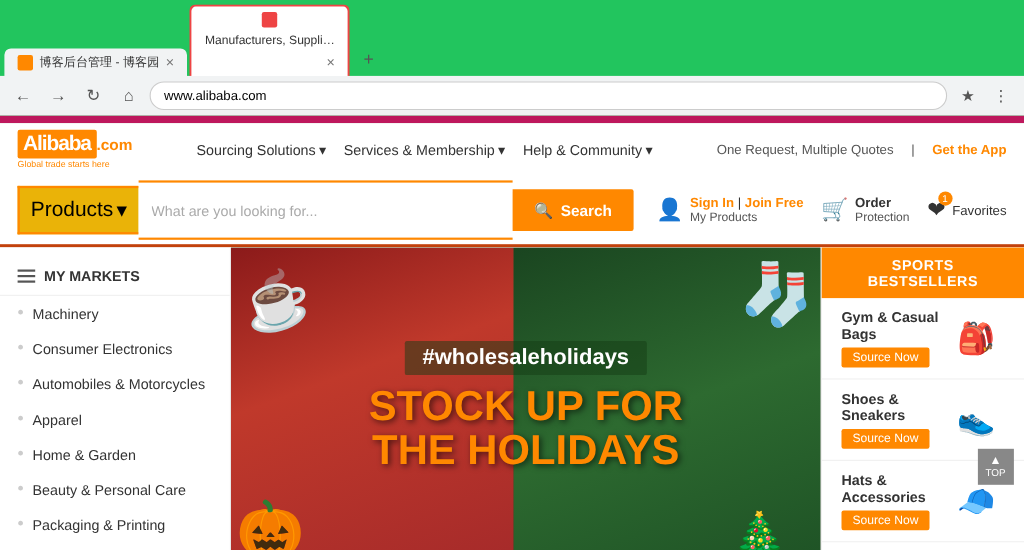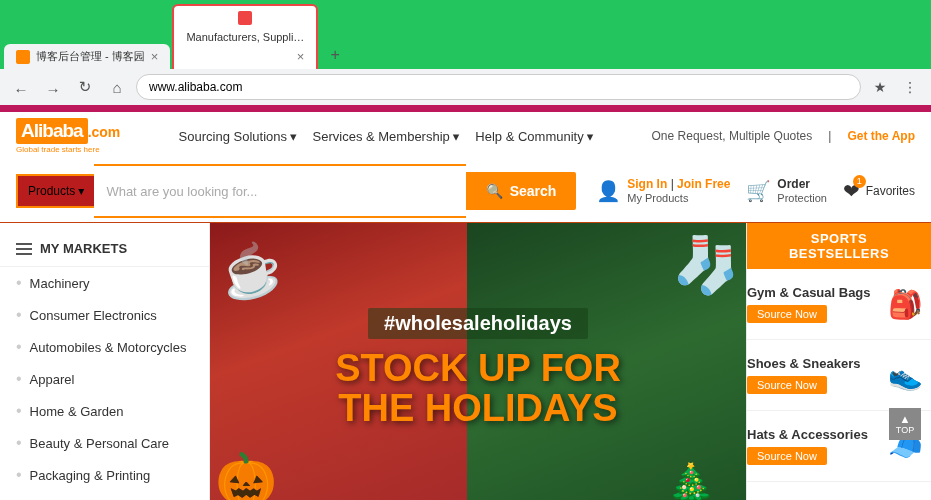--- a/index.html
+++ b/index.html
@@ -13,32 +13,32 @@
     .tab .favicon { width: 14px; height: 14px; background: #f80; border-radius: 2px; display: inline-block; flex-shrink: 0; }
     .tab .tab-title { overflow: hidden; text-overflow: ellipsis; white-space: nowrap; }
     .tab .close-tab { margin-left: auto; color: #777; font-size: 13px; flex-shrink: 0; }
     .browser-toolbar { display: flex; align-items: center; gap: 6px; padding: 5px 8px; background: #f1f3f4; }
     .nav-btn { width: 26px; height: 26px; border: none; background: transparent; border-radius: 50%; cursor: pointer; display: flex; align-items: center; justify-content: center; color: #555; font-size: 15px; }
     .address-bar { flex: 1; height: 26px; border: 1px solid #ccc; border-radius: 13px; padding: 0 12px; font-size: 12px; background: #fff; outline: none; }
     .toolbar-icons { display: flex; gap: 4px; }
     .toolbar-icon-btn { width: 26px; height: 26px; border: none; background: transparent; border-radius: 50%; cursor: pointer; display: flex; align-items: center; justify-content: center; color: #555; font-size: 14px; }
 
     
-    .site-header { background: #fff; border-bottom: 1px solid #c2410c; }
+    .site-header { background: #fff; border-bottom: 3px solid #c2410c; }
     .header-top { display: flex; align-items: center; justify-content: space-between; padding: 6px 16px; }
     .logo-area { display: flex; align-items: center; gap: 4px; }
     .header-nav { display: flex; align-items: center; gap: 16px; font-size: 13px; }
     .header-nav-item { color: #333; cursor: pointer; display: flex; align-items: center; gap: 3px; }
     .header-right { display: flex; align-items: center; gap: 16px; font-size: 12px; color: #555; }
     .header-right-item { cursor: pointer; color: #555; }
     .get-app { color: #f80; font-weight: 600; cursor: pointer; }
     .search-input { flex: 1; height: 54px; border: 2px solid #f80; border-left: none; border-right: none; padding: 0 12px; font-size: 13px; outline: none; }
     .search-input::placeholder { color: #aaa; }
     .search-btn { background: #f80; color: #fff; border: none; padding: 0 20px; height: 38px; cursor: pointer; font-size: 14px; font-weight: 600; display: flex; align-items: center; gap: 6px; border-radius: 0 2px 2px 0; white-space: nowrap; }
-    .products-dropdown { display: flex; align-items: center; gap: 3px; padding: 8px 10px; border: 2px solid #f80; border-right: none; background: #b91c1c; cursor: pointer; font-size: 12px; }
+    .products-dropdown { display: flex; align-items: center; gap: 3px; padding: 8px 10px; border: 2px solid #f80; border-right: none; background: #eab308; cursor: pointer; font-size: 19px; }
     .user-action { display: flex; align-items: center; gap: 6px; cursor: pointer; color: #333; font-size: 12px; }
 
     
     .main-content { display: flex; background: #f5f5f5; min-height: 330px; }
 
     
     .sidebar { width: 210px; background: #fff; border-right: 1px solid #e8e8e8; padding: 10px 0; flex-shrink: 0; }
     .sidebar-title { display: flex; align-items: center; gap: 8px; padding: 8px 16px 10px; font-weight: 700; font-size: 13px; color: #333; border-bottom: 1px solid #f0f0f0; }
     .sidebar-title .hamburger { display: flex; flex-direction: column; gap: 3px; }
     .sidebar-title .hamburger span { width: 16px; height: 2px; background: #555; display: block; }
@@ -53,21 +53,21 @@
     .banner-btn { display: inline-block; background: #2d6a30; color: #fff; border: 2px solid #4caf50; padding: 8px 20px; font-size: 14px; font-weight: 600; cursor: pointer; margin-top: 12px; border-radius: 3px; }
 
     
     .banner-dots { display: flex; justify-content: center; gap: 8px; padding: 8px; background: #fff; border-top: 1px solid #f0f0f0; }
     .dot { width: 8px; height: 8px; border-radius: 50%; background: #ccc; cursor: pointer; }
     .dot.active { background: #f80; }
 
     
     .right-panel { width: 185px; background: #fff; border-left: 1px solid #e8e8e8; flex-shrink: 0; }
     .right-panel-title { background: #f80; color: #fff; padding: 8px 12px; font-size: 13px; font-weight: 700; text-align: center; text-transform: uppercase; letter-spacing: 0.5px; }
-    .product-item { padding: 10px 0; border-bottom: 1px solid #f0f0f0; display: flex; align-items: center; gap: 8px; }
+    .product-item { padding: 10px 18px; border-bottom: 1px solid #f0f0f0; display: flex; align-items: center; gap: 8px; }
     .product-info { flex: 1; }
     .product-name { font-size: 13px; color: #333; font-weight: 600; margin-bottom: 5px; }
     .source-btn { background: #f80; color: #fff; border: none; padding: 3px 10px; font-size: 11px; cursor: pointer; border-radius: 2px; }
     .product-img { width: 50px; height: 50px; display: flex; align-items: center; justify-content: center; font-size: 28px; flex-shrink: 0; }
 
     
     .scroll-top { position: fixed; right: 10px; bottom: 60px; background: #888; color: #fff; width: 32px; height: 32px; display: flex; flex-direction: column; align-items: center; justify-content: center; cursor: pointer; font-size: 11px; }
   </style>
 </head>
 <body>

